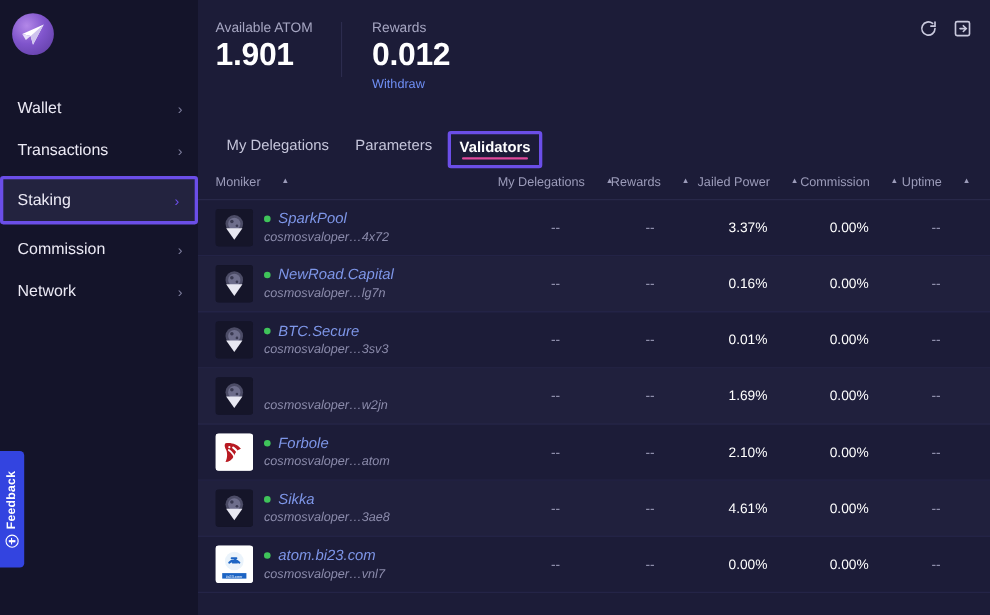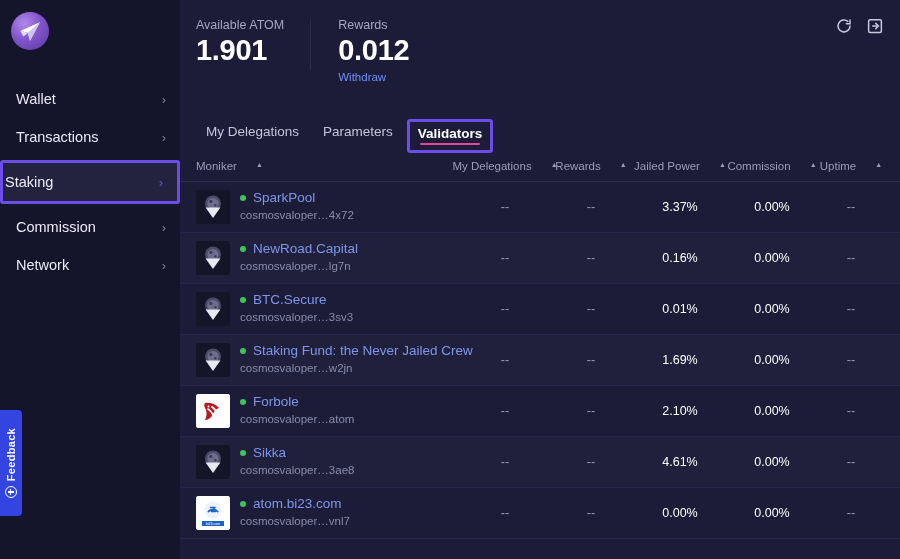--- a/index.html
+++ b/index.html
@@ -31,21 +31,21 @@
     height:38px; display:flex; align-items:center;
     padding:0 14px 0 16px; font-size:14.5px; color:#eceaf5;
     position:relative; cursor:pointer;
   }
   .nav-item .chev {
     margin-left:auto; color:#7d7d9c; font-size:13px; line-height:1;
   }
   .nav-item.active-box {
     background:#23233f;
     border:3px solid #6b4ee8; border-radius:3px;
-    height:44px; margin:4px 0; padding-left:2px;
+    height:44px; margin:4px 0; padding-left:13px;
   }
   .nav-item.active-box .chev { color:#6b4ee8; }
 
   
   #feedback {
     position:absolute; left:0; top:410px;
     width:22px; height:106px; background:#3344e0;
     border-radius:0 4px 4px 0;
     display:flex; flex-direction:column; align-items:center;
     justify-content:center; cursor:pointer; z-index:6;
@@ -116,21 +116,21 @@
   .c-val { width:86px; text-align:center; justify-content:center; }
   .c-vp   { width:92px; text-align:center; justify-content:center; }
   .c-com  { width:92px; text-align:center; justify-content:center; }
   .c-up   { width:66px; text-align:center; justify-content:center; }
 
   .row {
     display:flex; align-items:center; height:51px;
     border-bottom:1px solid #26264a; padding:0 16px; cursor:pointer;
   }
   .row:nth-child(even) { background:#20203d; }
-  .row-mon { flex:1; display:flex; align-items:flex-start; gap:10px; min-width:0; }
+  .row-mon { flex:1; display:flex; align-items:flex-end; gap:10px; min-width:0;font-style:italic; }
   .avatar {
     width:34px; height:34px; flex:0 0 34px; border-radius:3px;
     background:#151529; display:flex; align-items:center; justify-content:center;
     overflow:hidden;
   }
   .avatar svg { display:block; }
   .avatar.white { background:#fff; }
   .mon-txt { min-width:0; }
   .mon-name {
     font-size:13.5px; color:#7e96e8; display:flex; align-items:center; gap:7px;
@@ -341,24 +341,20 @@
   <svg viewBox="0 0 34 34" width="34" height="34">
     <rect width="34" height="34" fill="#151529"></rect>
     <circle cx="17" cy="13.5" r="8" fill="#4c4c66"></circle>
     <circle cx="17" cy="13.5" r="5.6" fill="#6e6e8c"></circle>
     <circle cx="14.8" cy="11.4" r="1.6" fill="#3a3a52"></circle>
     <circle cx="19.4" cy="15.2" r="1.2" fill="#3a3a52"></circle>
     <polygon points="9.6,17.5 24.4,17.5 17,28" fill="#e8e8f2"></polygon>
   </svg>
 </div>
               <div class="mon-txt">
-                <div class="mon-name">
-                  <span class="dot"></span>
-                  <span>Staking Fund: the Never Jailed Crew</span>
-                </div>
                 <div class="mon-addr">cosmosvaloper…w2jn</div>
               </div>
             </div>
             <div class="cell c-val dash">--</div>
             <div class="cell c-val dash">--</div>
             <div class="cell c-vp">1.69%</div>
             <div class="cell c-com">0.00%</div>
             <div class="cell c-up dash">--</div>
           </div>
           <div class="row">

